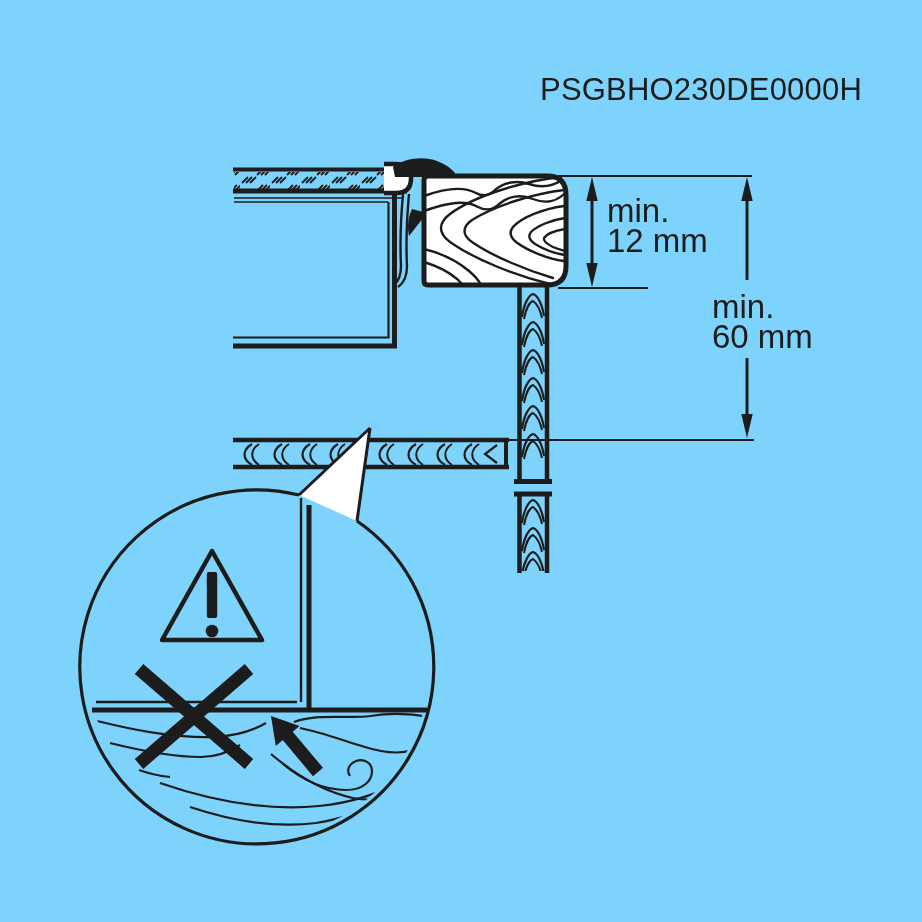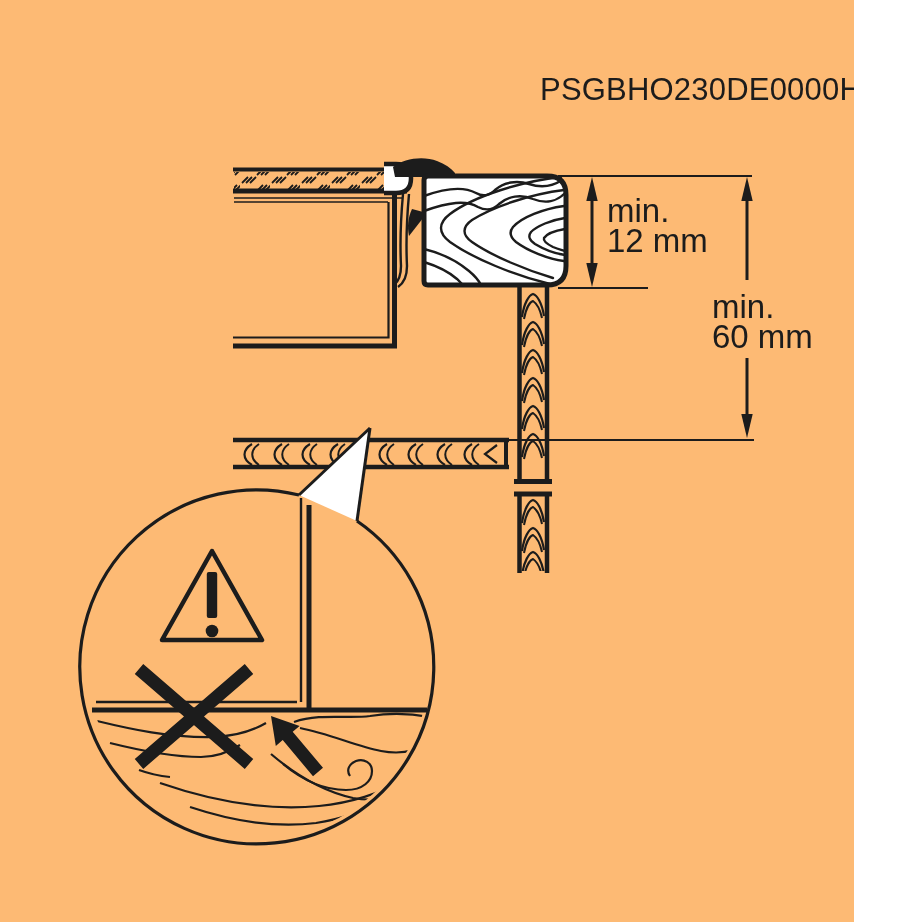--- a/index.html
+++ b/index.html
@@ -1,16 +1,16 @@
 <!DOCTYPE html>
 <html><head>
 <meta charset="utf-8">
 <style>
   html,body{margin:0;padding:0;background:#fff;}
-  .stage{position:relative;width:854px;height:922px;background:#fdba74;overflow:hidden;
+  .stage{position:relative;width:922px;height:922px;background:#7dd3fc;overflow:hidden;
          font-family:"Liberation Sans",sans-serif;}
   svg{position:absolute;left:0;top:0;}
   .ln{stroke:#1c1c1c;fill:none;}
   .fillink{fill:#1c1c1c;stroke:none;}
   .white{fill:#ffffff;}
   text{fill:#1c1c1c;font-family:"Liberation Sans",sans-serif;}
   .partnum{font-size:31px;letter-spacing:0.2px;}
   .dim{font-size:33px;}
 </style>
 </head>

